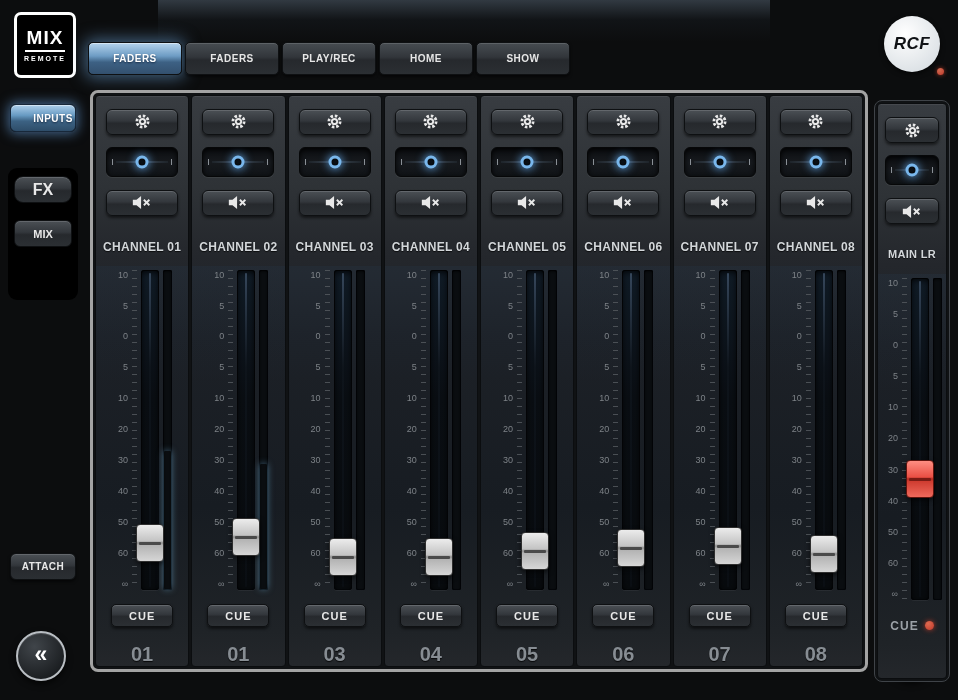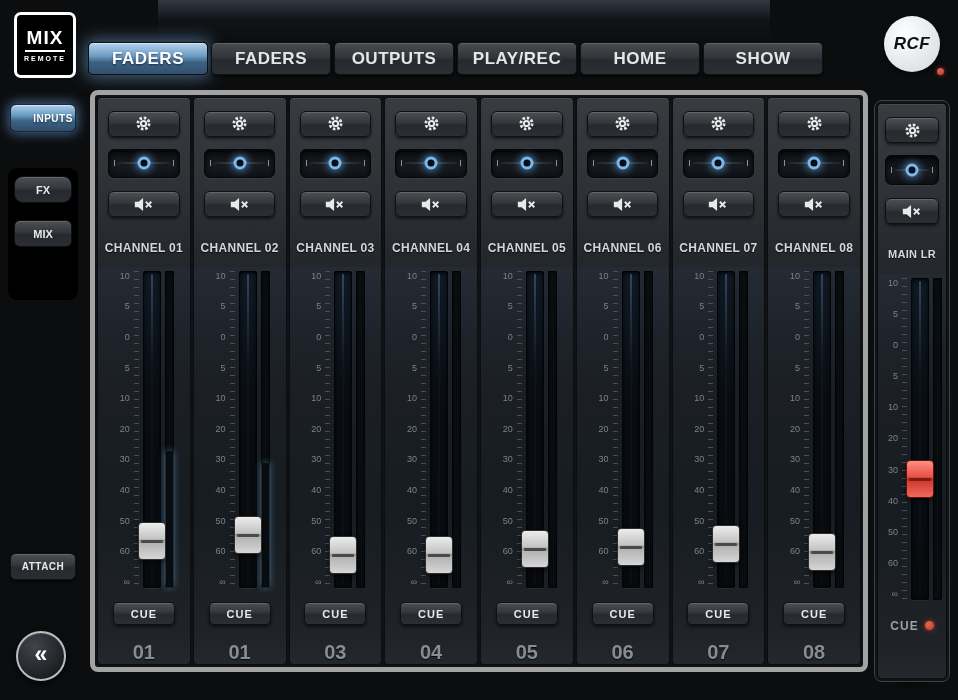--- a/index.html
+++ b/index.html
@@ -27,22 +27,22 @@
     position:absolute;left:14px;top:12px;width:62px;height:66px;
     background:#000;border:3px solid #fff;border-radius:7px;
     display:flex;flex-direction:column;align-items:center;justify-content:center;gap:3px;
   }
   .logo-mix{font-weight:bold;font-size:19px;letter-spacing:1px;color:#fff;line-height:1;}
   .logo-div{width:40px;height:2px;background:#fff;}
   .logo-remote{font-size:7px;font-weight:bold;letter-spacing:2px;color:#fff;}
   
   .tabs{position:absolute;left:88px;top:42px;display:flex;gap:3px;}
   .tab{
-    width:120px;height:33px;display:flex;align-items:center;justify-content:center;
-    font-size:17px;font-weight:bold;letter-spacing:.5px;color:#e6e6e6;
+    width:94px;height:33px;display:flex;align-items:center;justify-content:center;
+    font-size:10px;font-weight:bold;letter-spacing:.5px;color:#e6e6e6;
     border-radius:5px;border:1px solid #0e1012;cursor:pointer;
     background:linear-gradient(180deg,#474c51,#32363b 45%,#26292d 55%,#2b2f33);
     box-shadow:inset 0 1px 0 rgba(255,255,255,.13),0 2px 3px rgba(0,0,0,.55);
   }
   .tab.active{
     background:linear-gradient(180deg,#b5d3ec,#6d9cc4 42%,#3d6184 62%,#33506e);
     box-shadow:0 0 16px 3px rgba(120,180,235,.5),inset 0 1px 0 rgba(255,255,255,.45);
     color:#fff;text-shadow:0 1px 2px rgba(0,10,30,.6);
   }
   
@@ -67,37 +67,37 @@
     color:#e8e8e8;font-weight:bold;
   }
   .btn.blue{
     background:linear-gradient(180deg,#aecfeb,#679ac2 40%,#3c6283 62%,#2e4d69);
     border:1px solid #18283a;color:#fff;text-shadow:0 1px 2px rgba(0,10,30,.6);
     box-shadow:0 0 12px 2px rgba(110,170,235,.55),inset 0 1px 0 rgba(255,255,255,.45);
   }
   
   .inputs-btn{position:absolute;left:10px;top:104px;width:66px;height:28px;font-size:10px;letter-spacing:.5px;padding-left:20px;}
   .side-panel{position:absolute;left:8px;top:168px;width:70px;height:132px;background:#000;border-radius:9px;}
-  .fx-btn{position:absolute;left:14px;top:176px;width:58px;height:27px;font-size:11px;border-radius:9px;}
+  .fx-btn{position:absolute;left:14px;top:176px;width:58px;height:27px;font-size:16px;border-radius:9px;}
   .mixbtn{position:absolute;left:14px;top:220px;width:58px;height:27px;font-size:11px;}
   .attach-btn{position:absolute;left:10px;top:553px;width:66px;height:27px;font-size:10px;letter-spacing:.5px;}
   .nav-circle{
     position:absolute;width:50px;height:50px;border-radius:50%;cursor:pointer;
     border:2px solid #b9bec3;
     background:radial-gradient(circle at 36% 30%,#40454a,#1b1e21 75%);
     box-shadow:0 3px 6px rgba(0,0,0,.7),inset 0 1px 0 rgba(255,255,255,.15);
     display:flex;align-items:center;justify-content:center;
   }
   .nav-circle span{font-size:23px;font-weight:bold;color:#fff;line-height:1;margin-top:-3px;}
   .nav-prev{left:16px;top:631px;}
   .nav-next{left:886px;top:631px;}
   
   .channel-panel{
     position:absolute;left:90px;top:90px;width:778px;height:582px;
-    background:#101214;border:5px solid #a3a3a3;border-radius:8px;
+    background:#101214;border:3px solid #a3a3a3;border-radius:8px;
     padding:2px;display:flex;gap:2px;
   }
   .main-panel{
     position:absolute;left:874px;top:100px;width:76px;height:582px;
     background:#101214;border:1px solid #3f4348;border-radius:8px;
     padding:2px;display:flex;
   }
   
   .strip{
     flex:1;display:flex;flex-direction:column;align-items:center;
@@ -209,21 +209,20 @@
 
 <div class="logo-box">
   <div class="logo-mix">MIX</div>
   <div class="logo-div"></div>
   <div class="logo-remote">REMOTE</div>
 </div>
 
 <nav class="tabs">
   <div class="tab active">FADERS</div>
   <div class="tab">FADERS</div>
-  <div class="tab">OUTPUTS</div>
   <div class="tab">PLAY/REC</div>
   <div class="tab">HOME</div>
   <div class="tab">SHOW</div>
 </nav>
 
 <div class="rcf">
   <span>RCF</span>
 </div>
 <div class="status-led"></div>
 

